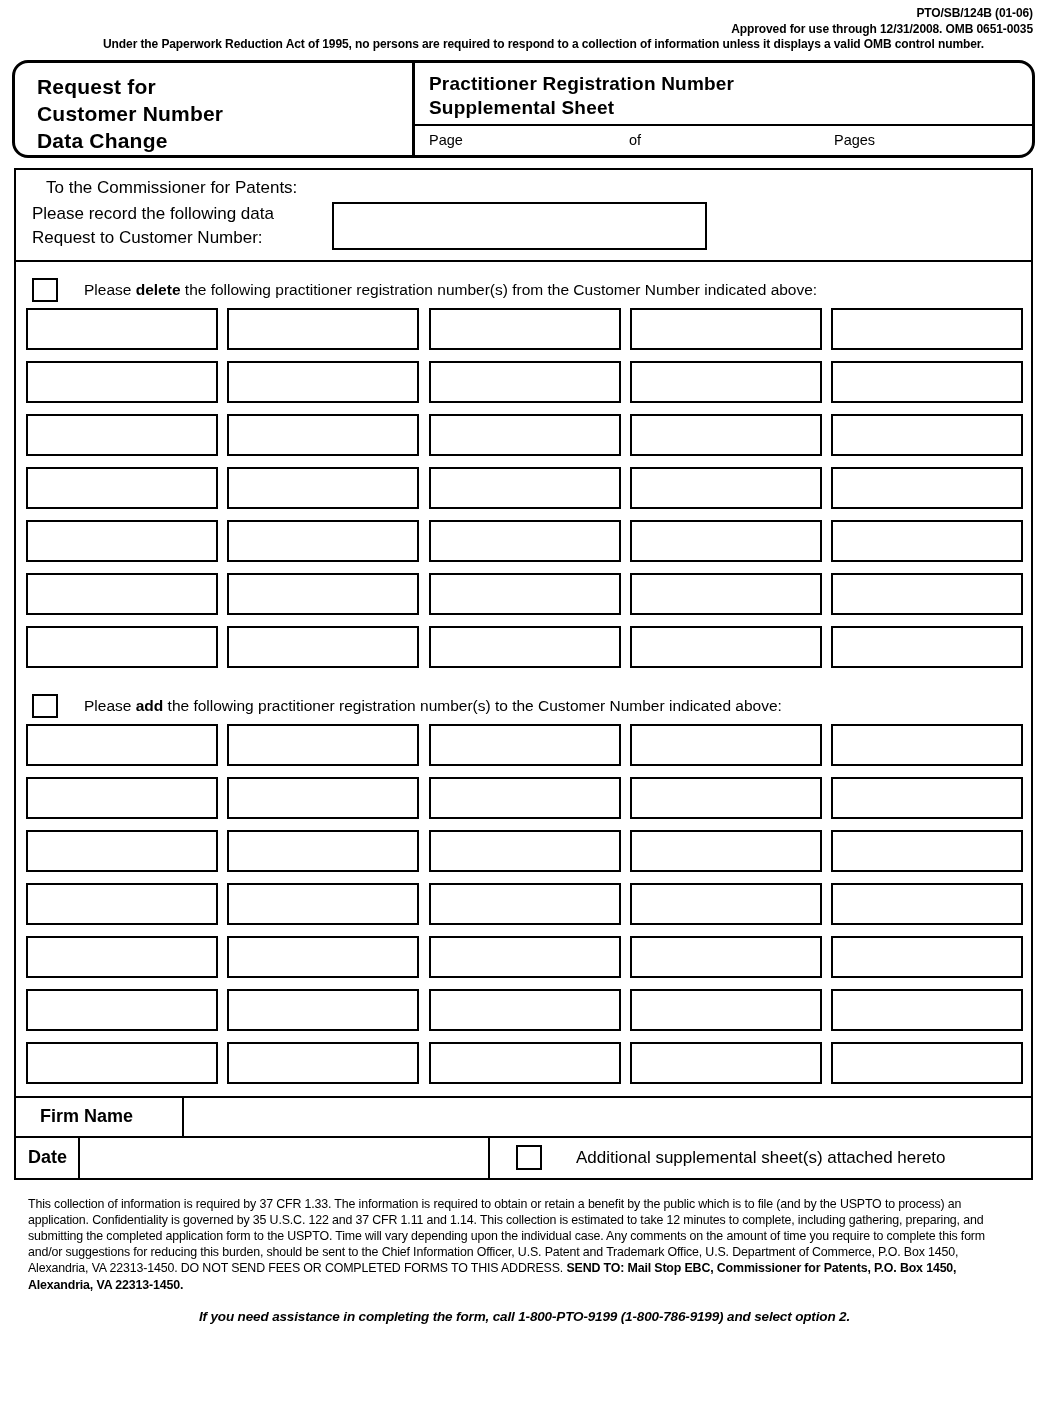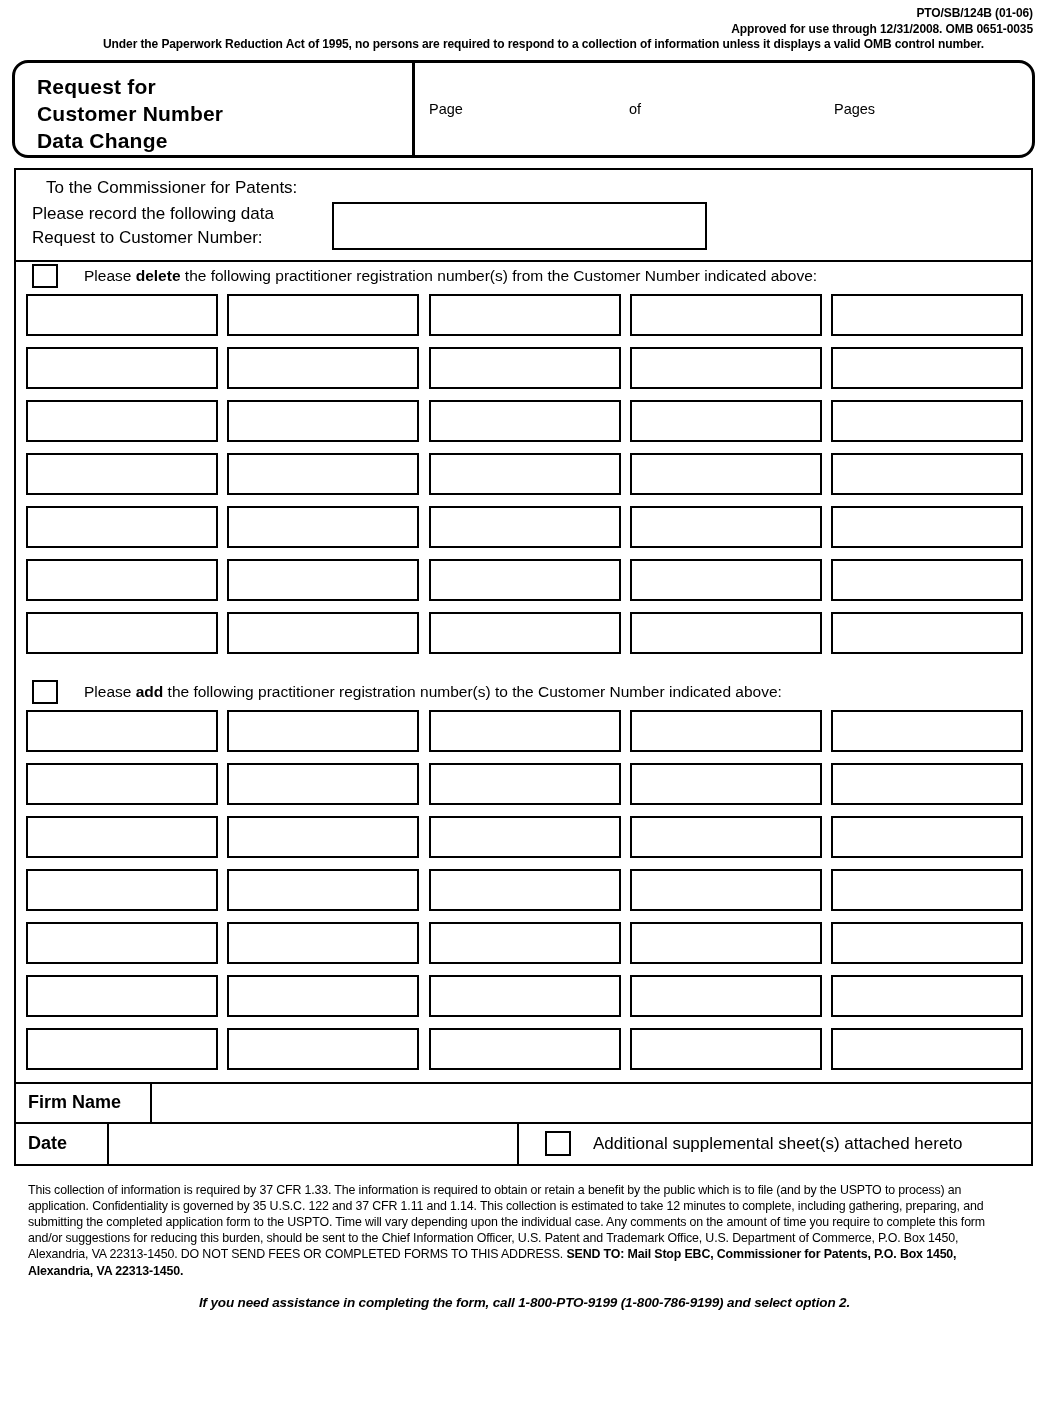--- a/index.html
+++ b/index.html
@@ -115,21 +115,21 @@
     height: 48px;
     border: 2px solid #000;
     box-sizing: border-box;
     background: #fff;
   }
 
   
   .instruct {
     display: flex;
     align-items: center;
-    padding: 2px 0 6px 16px;
+    padding: 16px 0 6px 16px;
   }
   .instruct.add { padding-top: 14px; }
   .cbox {
     width: 26px;
     height: 24px;
     border: 2px solid #000;
     box-sizing: border-box;
     flex: none;
     background: #fff;
   }
@@ -158,38 +158,38 @@
     background: #fff;
   }
 
   
   .firm-row {
     display: flex;
     border-top: 2px solid #000;
     height: 38px;
   }
   .firm-label {
-    width: 136px;
+    width: 168px;
     box-sizing: border-box;
     border-right: 2px solid #000;
     display: flex;
     align-items: center;
-    padding-left: 12px;
+    padding-left: 24px;
     font-size: 18px;
     font-weight: bold;
   }
   .firm-value { flex: 1; }
 
   .date-row {
     display: flex;
     border-top: 2px solid #000;
     height: 40px;
   }
   .date-label {
-    width: 93px;
+    width: 64px;
     box-sizing: border-box;
     border-right: 2px solid #000;
     display: flex;
     align-items: center;
     padding-left: 12px;
     font-size: 18px;
     font-weight: bold;
   }
   .date-value {
     width: 410px;
@@ -204,21 +204,21 @@
   }
   .addl .cbox2 {
     width: 26px;
     height: 25px;
     border: 2px solid #000;
     box-sizing: border-box;
     flex: none;
   }
   .addl .addl-txt {
     font-size: 17px;
-    margin-left: 22px;
+    margin-left: 34px;
     white-space: nowrap;
   }
 
   
   .footer {
     padding: 4px 14px 0 16px;
   }
   .footer p {
     margin: 12px;
     font-size: 12.4px;
@@ -244,20 +244,24 @@
   <div class="line wide">Under the Paperwork Reduction Act of 1995, no persons are required to respond to a collection of information unless it displays a valid OMB control number.</div>
 </div>
 
 <div class="title-box">
   <div class="title-left">
     <div class="tl">Request for</div>
     <div class="tl">Customer Number</div>
     <div class="tl">Data Change</div>
   </div>
   <div class="title-right">
+    <div class="title-right-top">
+      <div class="tr">Practitioner Registration Number</div>
+      <div class="tr">Supplemental Sheet</div>
+    </div>
     <div class="pagerow">
       <span class="p1">Page</span>
       <span class="p2">of</span>
       <span class="p3">Pages</span>
     </div>
   </div>
 </div>
 
 <div class="main-box">
 

